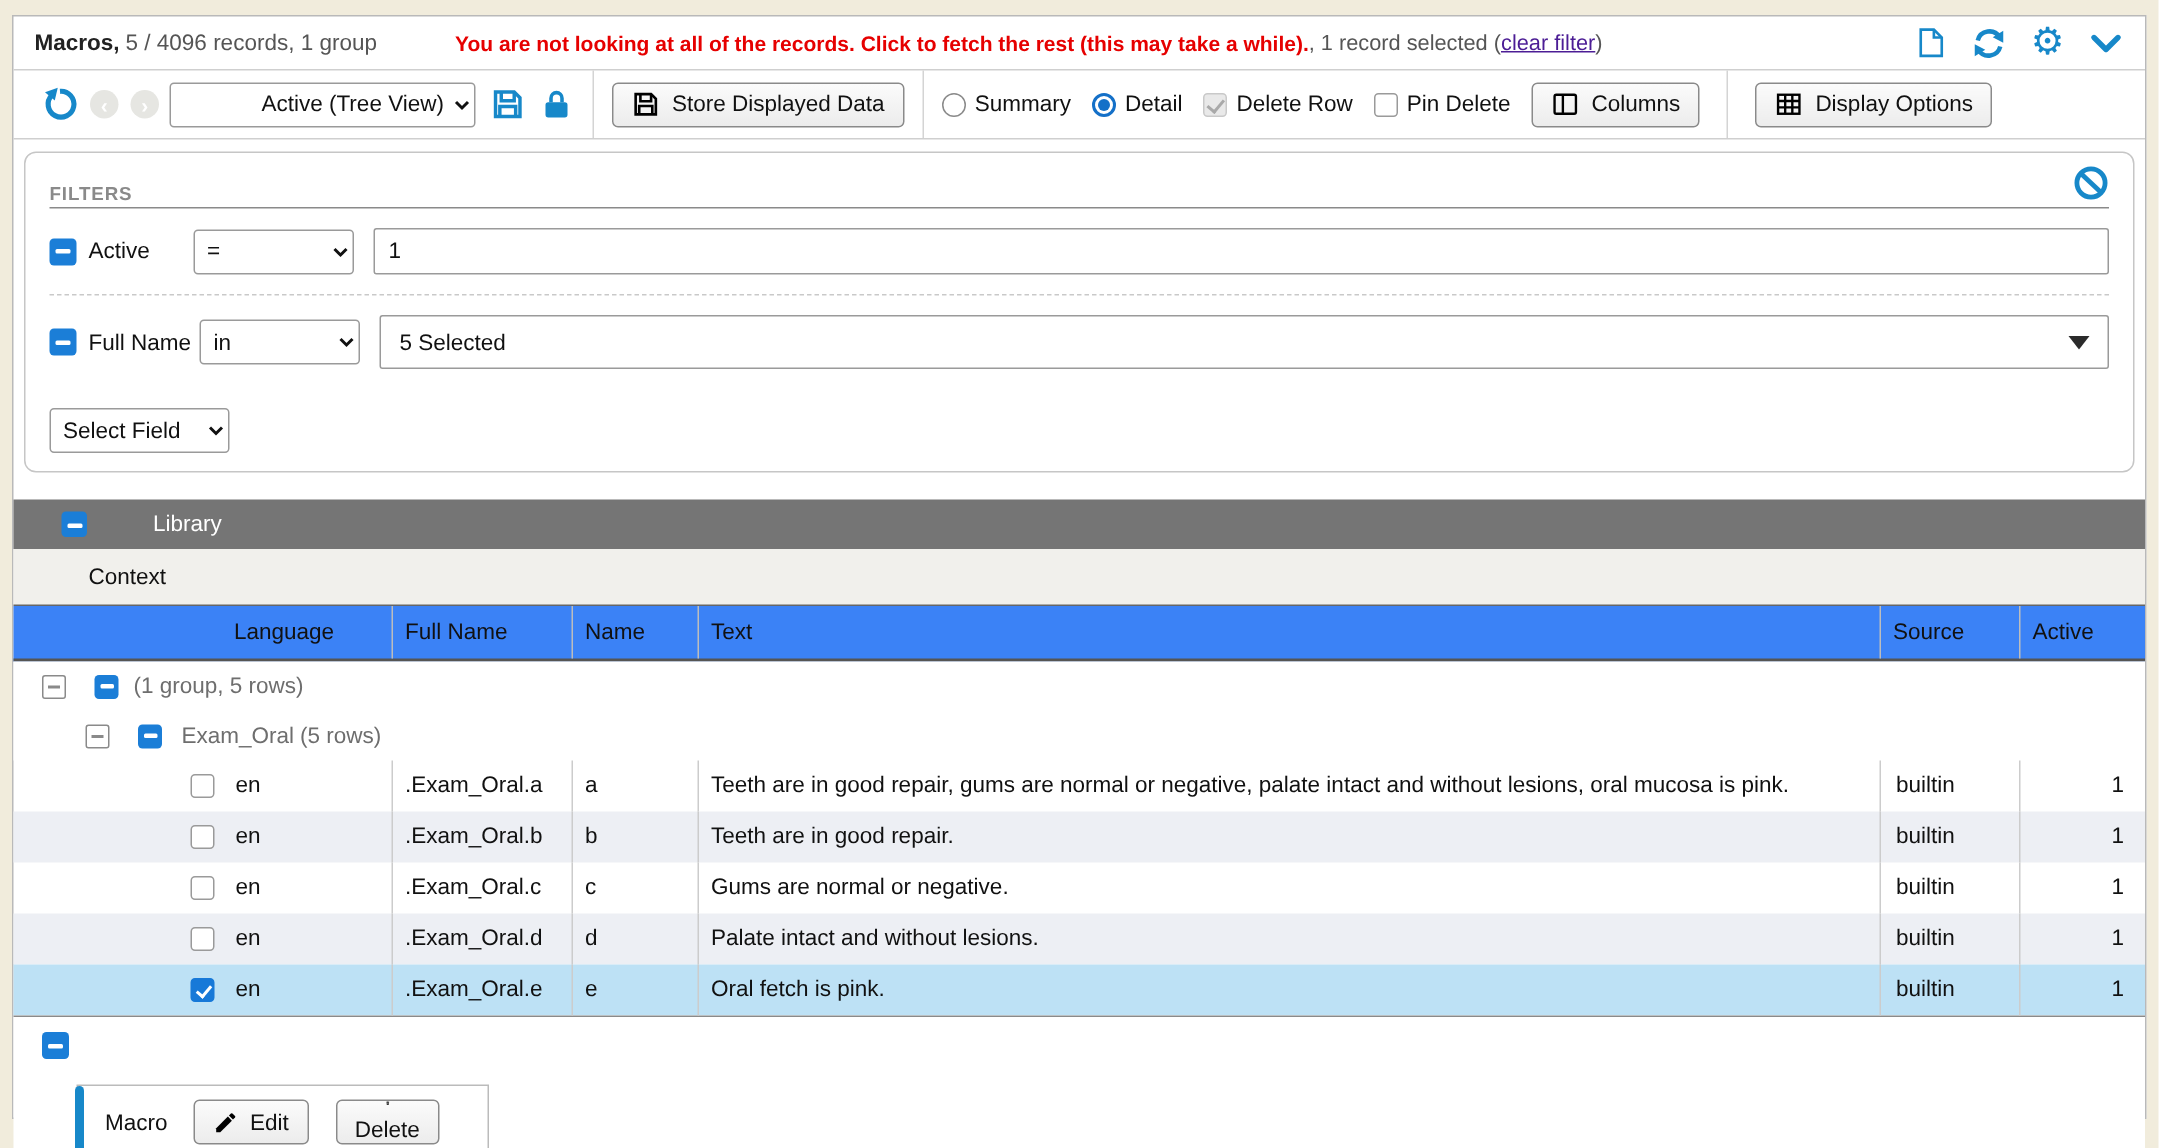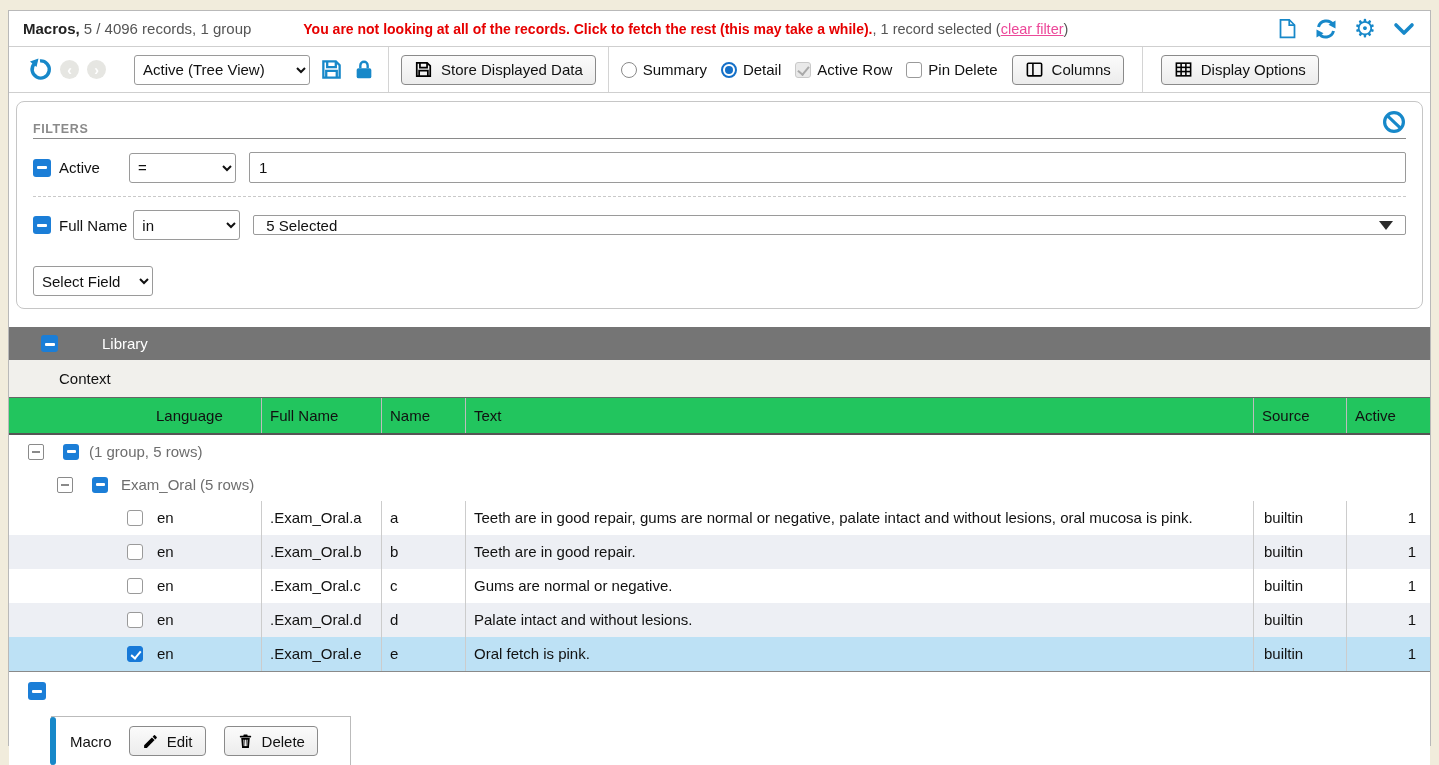--- a/index.html
+++ b/index.html
@@ -9,34 +9,34 @@
   .page { position:absolute; left:8px; top:10px; width:1423px; height:736px;
           background:#fff; border:1px solid #b9b9b9; }
 
   
   .header-bar { height:36px; display:flex; align-items:center; padding:0 14px;
                 border-bottom:1px solid #cfcfcf; white-space:nowrap; }
   .title-bold { font-weight:bold; color:#222; }
   .title-rest { color:#555; margin-left:4px; }
   .warning { color:#e60000; font-weight:bold; font-size:14px; margin-left:52px; }
   .sel-info { color:#555; font-size:14.5px; }
-  .sel-link { color:#ec4899; text-decoration:underline; cursor:pointer; }
+  .sel-link { color:#4c1d95; text-decoration:underline; cursor:pointer; }
   .header-icons { margin-left:auto; display:flex; align-items:center; gap:15px; }
   .hicon { width:24px; height:24px; display:flex; align-items:center; justify-content:center; color:#1788c9; cursor:pointer; }
   .gear-glyph { font-size:25px; color:#1788c9; line-height:1; }
 
   
   .toolbar { height:46px; display:flex; align-items:center; padding:0 10px;
              border-bottom:1px solid #cfcfcf; white-space:nowrap; }
   .tb-sep { width:1px; align-self:stretch; background:#d4d4d4; margin:0 12px; }
   .nav-circle { width:19px; height:19px; border-radius:50%; background:#e6e6e2; color:#fff;
                 display:flex; align-items:center; justify-content:center; font-size:14px; font-weight:bold; margin-left:8px; }
   select { height:30px; border:1px solid #9a9a9a; border-radius:3px; background:#fff;
            font-family:"Liberation Sans", sans-serif; font-size:15px; padding:0 4px; color:#111; }
-  .view-select { width:176px; margin-left:28px; }
+  .view-select { width:204px; margin-left:7px;text-align:right; }
   .icon-btn { width:24px; height:24px; margin-left:9px; display:flex; align-items:center; justify-content:center; color:#1788c9; cursor:pointer; }
   .btn { height:30px; display:inline-flex; align-items:center; gap:8px; padding:0 12px;
          border:1px solid #8a8a8a; border-radius:4px; font-size:15px; color:#111;
          background:linear-gradient(#fbfbfb,#ececec); cursor:pointer; }
   .radio { width:16px; height:16px; border-radius:50%; border:1.5px solid #8a8a8a; background:#fff; display:inline-block; }
   .radio.checked { border:2px solid #1470c8; position:relative; }
   .radio.checked::after { content:""; position:absolute; left:2px; top:2px; width:8px; height:8px; border-radius:50%; background:#1470c8; }
   .cb { width:16px; height:16px; border:1.5px solid #9a9a9a; border-radius:3px; background:#fff; display:inline-block; position:relative; }
   .cb.disabled-checked { background:#e9e9e9; border-color:#c9c9c9; }
   .cb.disabled-checked::after { content:""; position:absolute; left:4px; top:1px; width:5px; height:9px;
@@ -50,33 +50,33 @@
   .filters-title { color:#8a8a8a; font-weight:bold; font-size:12.5px; letter-spacing:.6px; }
   .ban-icon { width:24px; height:24px; margin-bottom:2px; cursor:pointer; }
   .filter-row { display:flex; align-items:center; padding:13px 0; }
   .filter-row.dashed { border-bottom:1px dashed #c9c9c9; }
   .minus-sq { width:18px; height:18px; border-radius:3px; background:#1b7ed7; position:relative; flex:none; display:inline-block; cursor:pointer; }
   .minus-sq::after { content:""; position:absolute; left:4px; top:7.5px; width:10px; height:3px; background:#fff; border-radius:1px; }
   .filter-label { margin-left:8px; min-width:64px; color:#111; }
   .op-select { width:107px; margin-left:6px; }
   .filter-input { flex:1; height:31px; margin-left:13px; border:1px solid #9a9a9a; border-radius:2px;
                   padding:0 9px; font-family:"Liberation Sans", sans-serif; font-size:15px; color:#111; }
-  .multi-dd { flex:1; height:20px; margin-left:13px; border:1px solid #9a9a9a; border-radius:2px;
+  .multi-dd { flex:1; height:36px; margin-left:13px; border:1px solid #9a9a9a; border-radius:2px;
               display:flex; align-items:center; padding:0 12px; cursor:pointer; color:#111; }
   .dd-caret { margin-left:auto; width:0; height:0; border-left:7px solid transparent; border-right:7px solid transparent; border-top:9px solid #2b2b2b; }
   .select-field { width:120px; margin-top:13px; }
 
   
   .grid-cols { display:grid; grid-template-columns:252px 120px 84px 788px 93px 1fr; }
   .group-bar { height:33px; background:#757575; color:#fff; display:flex; align-items:center; padding-left:32px; }
   .group-bar .minus-sq { width:17px; height:17px; }
   .group-bar-label { margin-left:44px; }
   .context-row { height:38px; background:#f1f0ec; display:flex; align-items:center; border-bottom:1px solid #666; }
   .context-label { padding-left:50px; color:#111; }
-  .col-head { background:#22c55e; border-bottom:2px solid #555; }
+  .col-head { background:#3b82f6; border-bottom:2px solid #555; }
   .col-head > div { padding:9px 8px; color:#111; border-left:1px solid #bdbdbd; }
   .col-head > div:first-child { border-left:none; padding-left:147px; }
   .tree-row { height:33px; display:flex; align-items:center; background:#fff; color:#6e6e6e; }
   .collapse-box { width:16px; height:16px; border:1px solid #8a8a8a; border-radius:2px; background:#fff; position:relative; flex:none; cursor:pointer; }
   .collapse-box::after { content:""; position:absolute; left:3px; top:6.5px; width:8px; height:1.5px; background:#8a8a8a; }
   .tree-row .minus-sq { width:16px; height:16px; }
   .tree-row .minus-sq::after { left:3.5px; top:6.5px; width:9px; height:3px; }
   .data-row > div { padding:7px 8px; border-left:1px solid #ccc; line-height:20px; color:#111; }
   .data-row > div:first-child { border-left:none; display:flex; align-items:flex-start; padding-left:118px; }
   .data-row .cell-active { text-align:right; padding-right:14px; }
@@ -89,21 +89,21 @@
         border:solid #fff; border-width:0 2px 2px 0; transform:rotate(40deg); }
   .lang-val { margin-left:14px; }
 
   
   .footer { padding:10px 0 8px 19px; background:#fff; }
   .macro-panel { position:relative; display:inline-flex; align-items:center; margin:13px 0 0 23px;
                  border:1px solid #bbb; background:#fff; padding:9px 16px 9px 18px; }
   .macro-accent { position:absolute; left:-2px; top:0; bottom:0; width:6px; border-radius:4px; background:#1788c9; }
   .macro-label { margin-right:17px; color:#111; }
   .macro-panel .btn { margin-right:18px; }
-  .macro-panel .btn:last-child { margin-right:16px; }
+  .macro-panel .btn:last-child { margin-right:16px;flex-direction:column; }
 
   svg { display:block; }
 </style>
 </head>
 <body>
 
 <div class="page">
 
   <div class="header-bar">
     <span class="title-bold">Macros,</span>
@@ -169,21 +169,21 @@
           <path d="M6.5 20.5 v-7 h11 v7"></path>
       </svg>
       <span>Store Displayed Data</span>
     </button>
     <span class="tb-sep"></span>
     <span class="radio"></span>
     <span class="ctrl-label">Summary</span>
     <span class="radio checked"></span>
     <span class="ctrl-label">Detail</span>
     <span class="cb disabled-checked"></span>
-    <span class="ctrl-label">Active Row</span>
+    <span class="ctrl-label">Delete Row</span>
     <span class="cb"></span>
     <span class="ctrl-label">Pin Delete</span>
     <button class="btn">
       <svg viewBox="0 0 24 24" width="19" height="19" fill="none" stroke="#000" stroke-width="2">
         <rect x="3" y="4" width="18" height="16" rx="1.5"></rect>
           <line x1="10" y1="4" x2="10" y2="20"></line>
       </svg>
       <span>Columns</span>
     </button>
     <span class="tb-sep" style="margin:0 18px;"></span>

